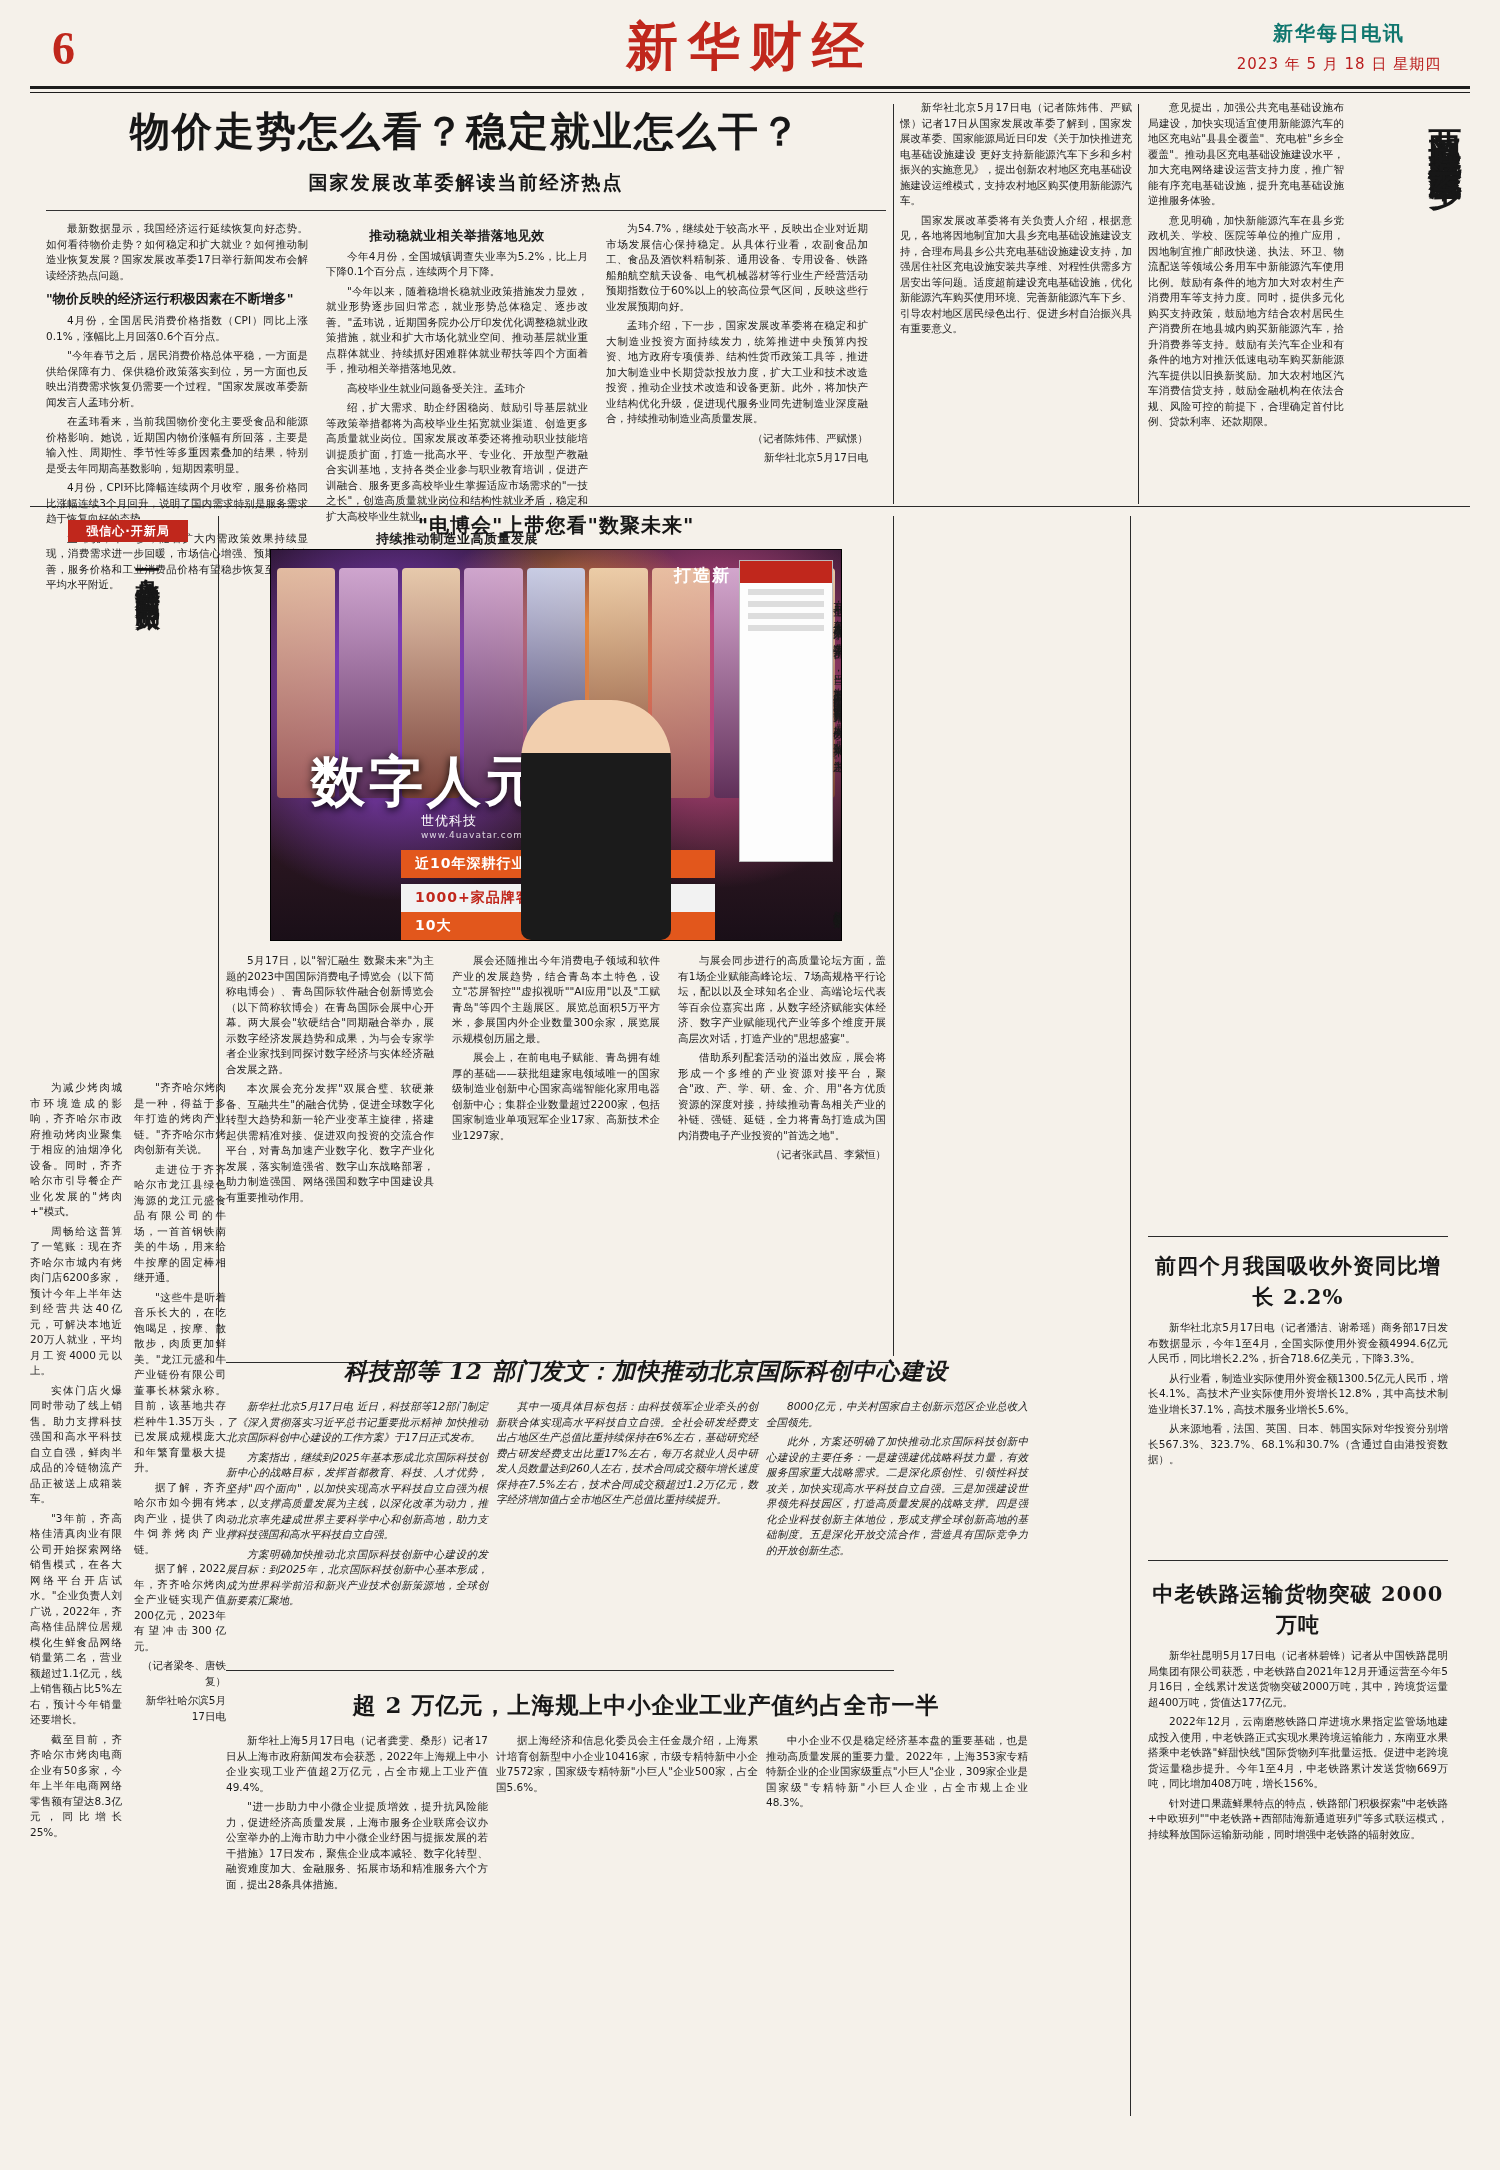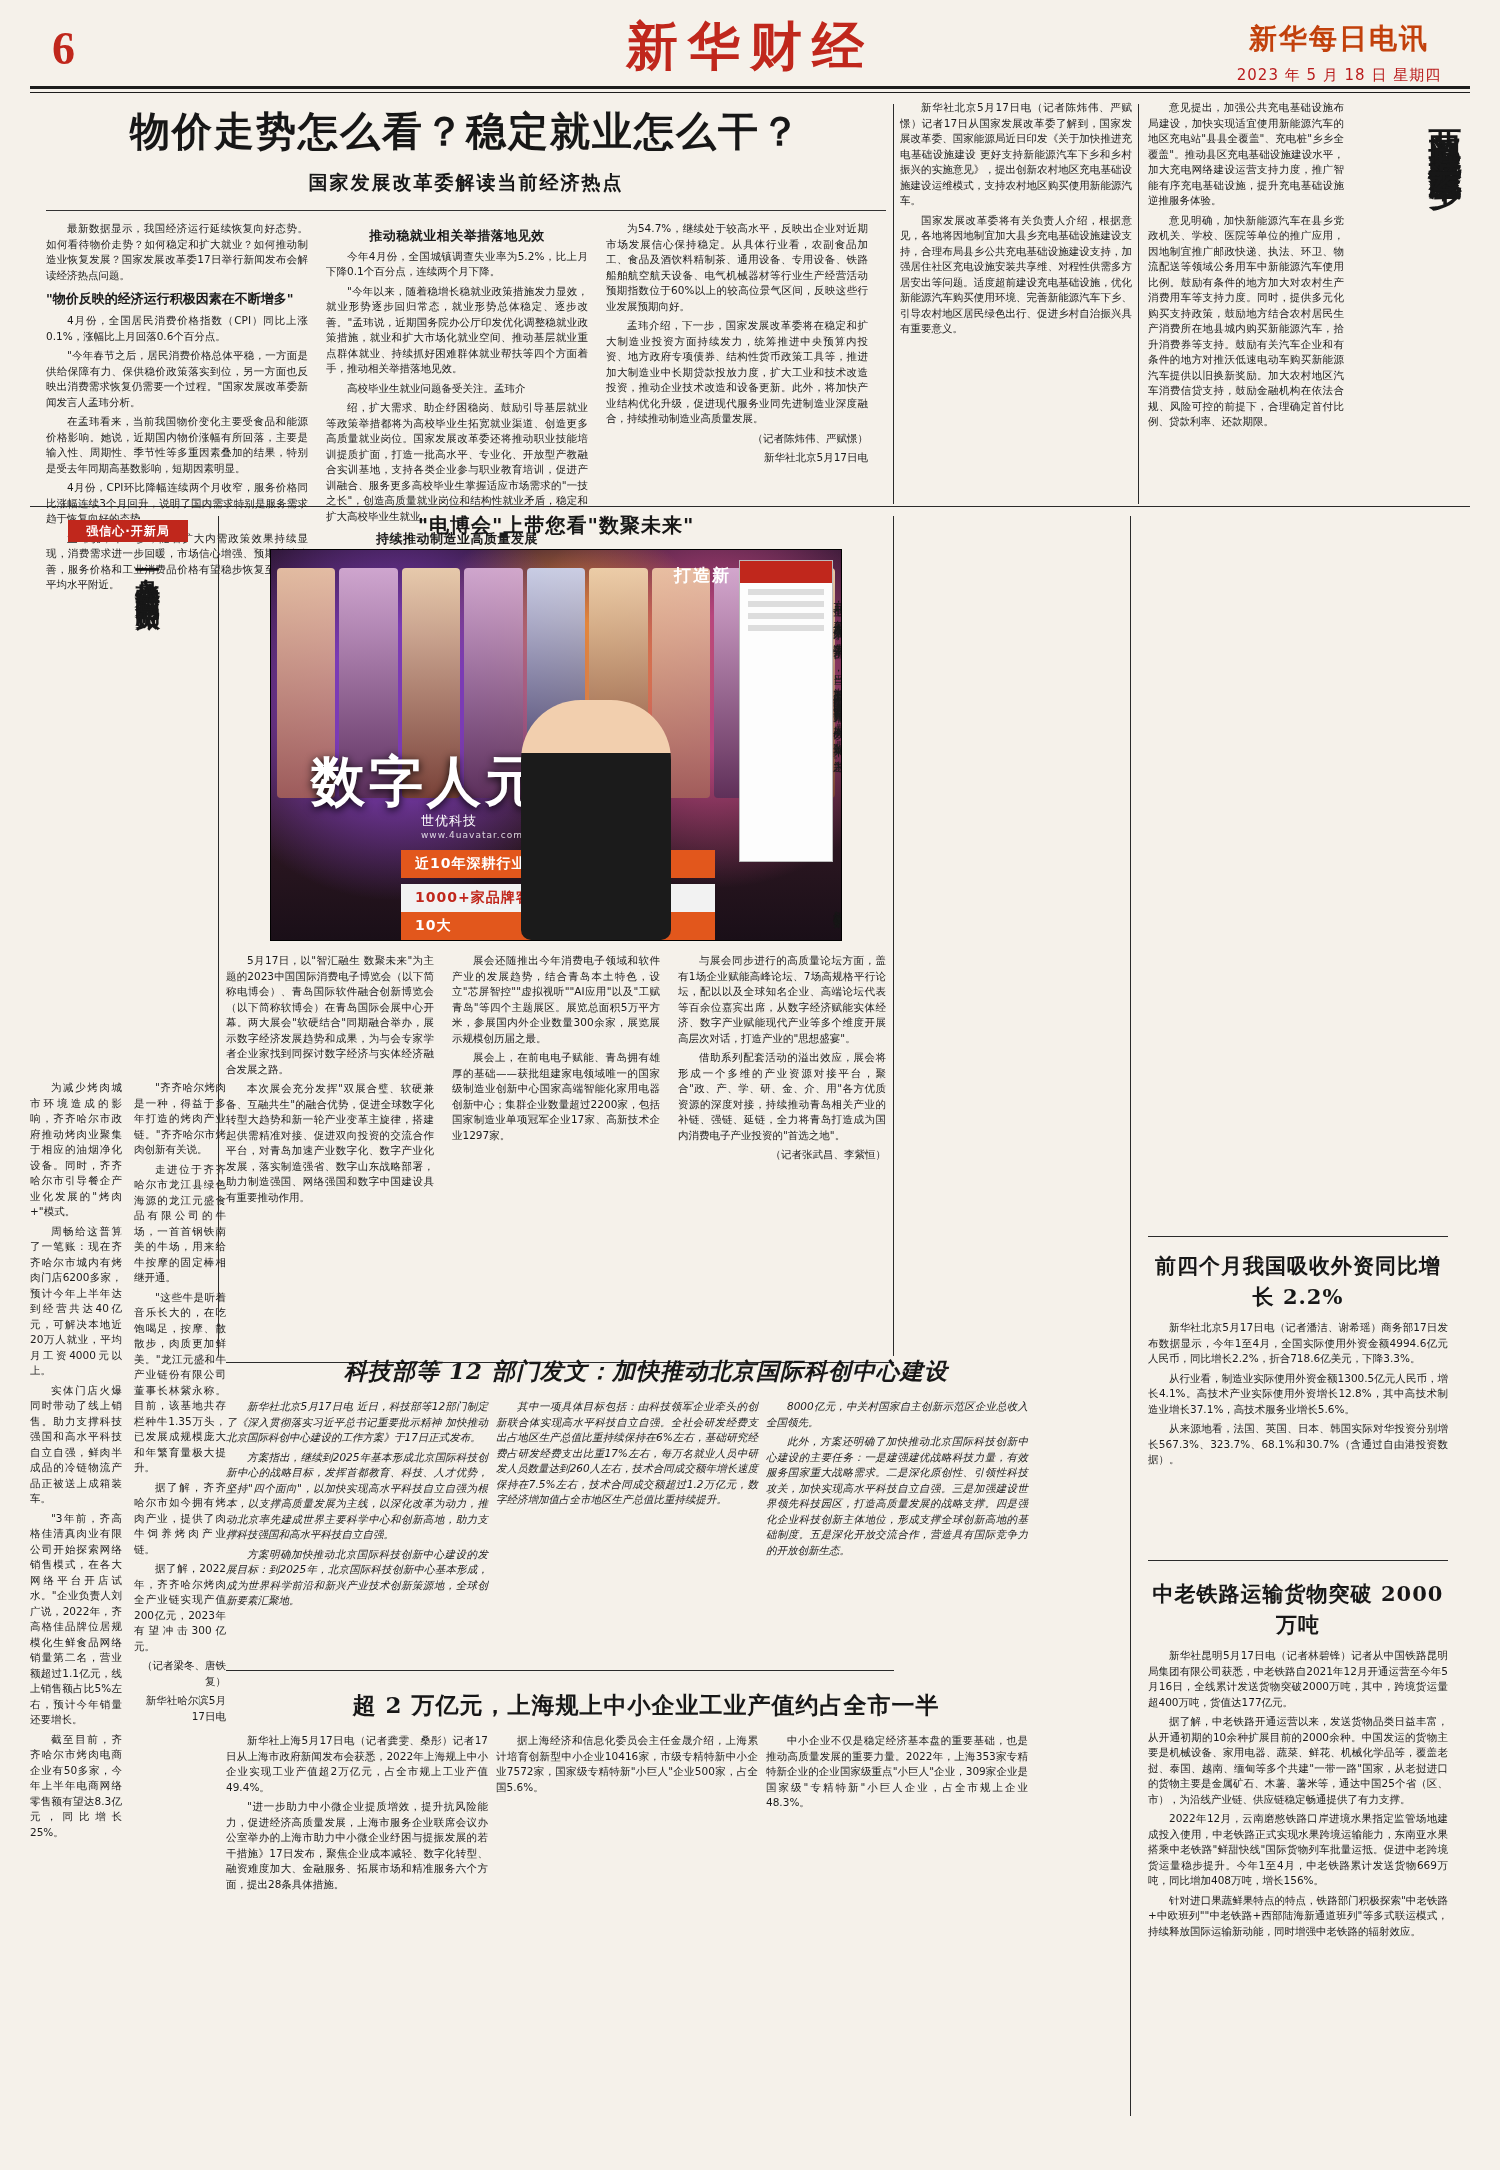--- a/index.html
+++ b/index.html
@@ -12,21 +12,21 @@
     overflow:hidden;
   }
   .page{position:absolute;inset:0;background:#f5f1ea;}
 
   
   .masthead{position:absolute;left:0;top:0;width:1500px;height:92px;}
   .page-num{position:absolute;left:52px;top:22px;font-size:46px;font-weight:bold;color:#c0271c;font-family:"Liberation Serif",serif;}
   .masthead-title{position:absolute;left:0;top:12px;width:1500px;text-align:center;
      font-family:"DejaVu Serif",serif;font-weight:bold;font-size:52px;color:#c0271c;letter-spacing:10px;}
   .masthead-right{position:absolute;right:36px;top:20px;width:250px;text-align:center;}
-  .mr-red{font-family:"DejaVu Serif",serif;font-weight:bold;font-size:28px;color:#c2410c;letter-spacing:2px;}
+  .mr-red{font-family:"DejaVu Serif",serif;font-weight:bold;font-size:20px;color:#0f766e;letter-spacing:2px;}
   .mr-date{margin-top:8px;font-size:15px;color:#b91c1c;letter-spacing:1px;}
   .rule-top{position:absolute;left:30px;top:86px;width:1440px;height:3px;background:#1d1d1d;}
   .rule-top2{position:absolute;left:30px;top:92px;width:1440px;height:1px;background:#1d1d1d;}
 
   
   .col-text{font-size:10.5px;line-height:15.5px;text-align:justify;color:#1b1b1b;}
   .col-text p{margin:0 0 4px 0;text-indent:21px;}
   .sub-h{font-weight:bold;font-size:13px;text-align:center;margin:7px 0 5px;letter-spacing:.5px;}
   .byline{text-align:right;font-size:10.5px;margin-top:4px;}
   .quote-h{font-weight:bold;font-size:13px;line-height:19px;margin:6px 0 5px;text-align:justify;}
@@ -299,19 +299,18 @@
       <p>从来源地看，法国、英国、日本、韩国实际对华投资分别增长567.3%、323.7%、68.1%和30.7%（含通过自由港投资数据）。</p>
     </div>
   </div>
 
   <div class="hline" style="left:1148px;top:1560px;width:300px;"></div>
 
   <div class="rb" style="top:1578px;">
     <h4>中老铁路运输货物突破 2000 万吨</h4>
     <div class="col-text">
       <p>新华社昆明5月17日电（记者林碧锋）记者从中国铁路昆明局集团有限公司获悉，中老铁路自2021年12月开通运营至今年5月16日，全线累计发送货物突破2000万吨，其中，跨境货运量超400万吨，货值达177亿元。</p>
-      <p>据了解，中老铁路开通运营以来，发送货物品类日益丰富，从开通初期的10余种扩展目前的2000余种。中国发运的货物主要是机械设备、家用电器、蔬菜、鲜花、机械化学品等，覆盖老挝、泰国、越南、缅甸等多个共建"一带一路"国家，从老挝进口的货物主要是金属矿石、木薯、薯米等，通达中国25个省（区、市），为沿线产业链、供应链稳定畅通提供了有力支撑。</p>
       <p>2022年12月，云南磨憨铁路口岸进境水果指定监管场地建成投入使用，中老铁路正式实现水果跨境运输能力，东南亚水果搭乘中老铁路"鲜甜快线"国际货物列车批量运抵。促进中老跨境货运量稳步提升。今年1至4月，中老铁路累计发送货物669万吨，同比增加408万吨，增长156%。</p>
       <p>针对进口果蔬鲜果特点的特点，铁路部门积极探索"中老铁路+中欧班列""中老铁路+西部陆海新通道班列"等多式联运模式，持续释放国际运输新动能，同时增强中老铁路的辐射效应。</p>
     </div>
   </div>
 
 </div>
 
 </body></html>

